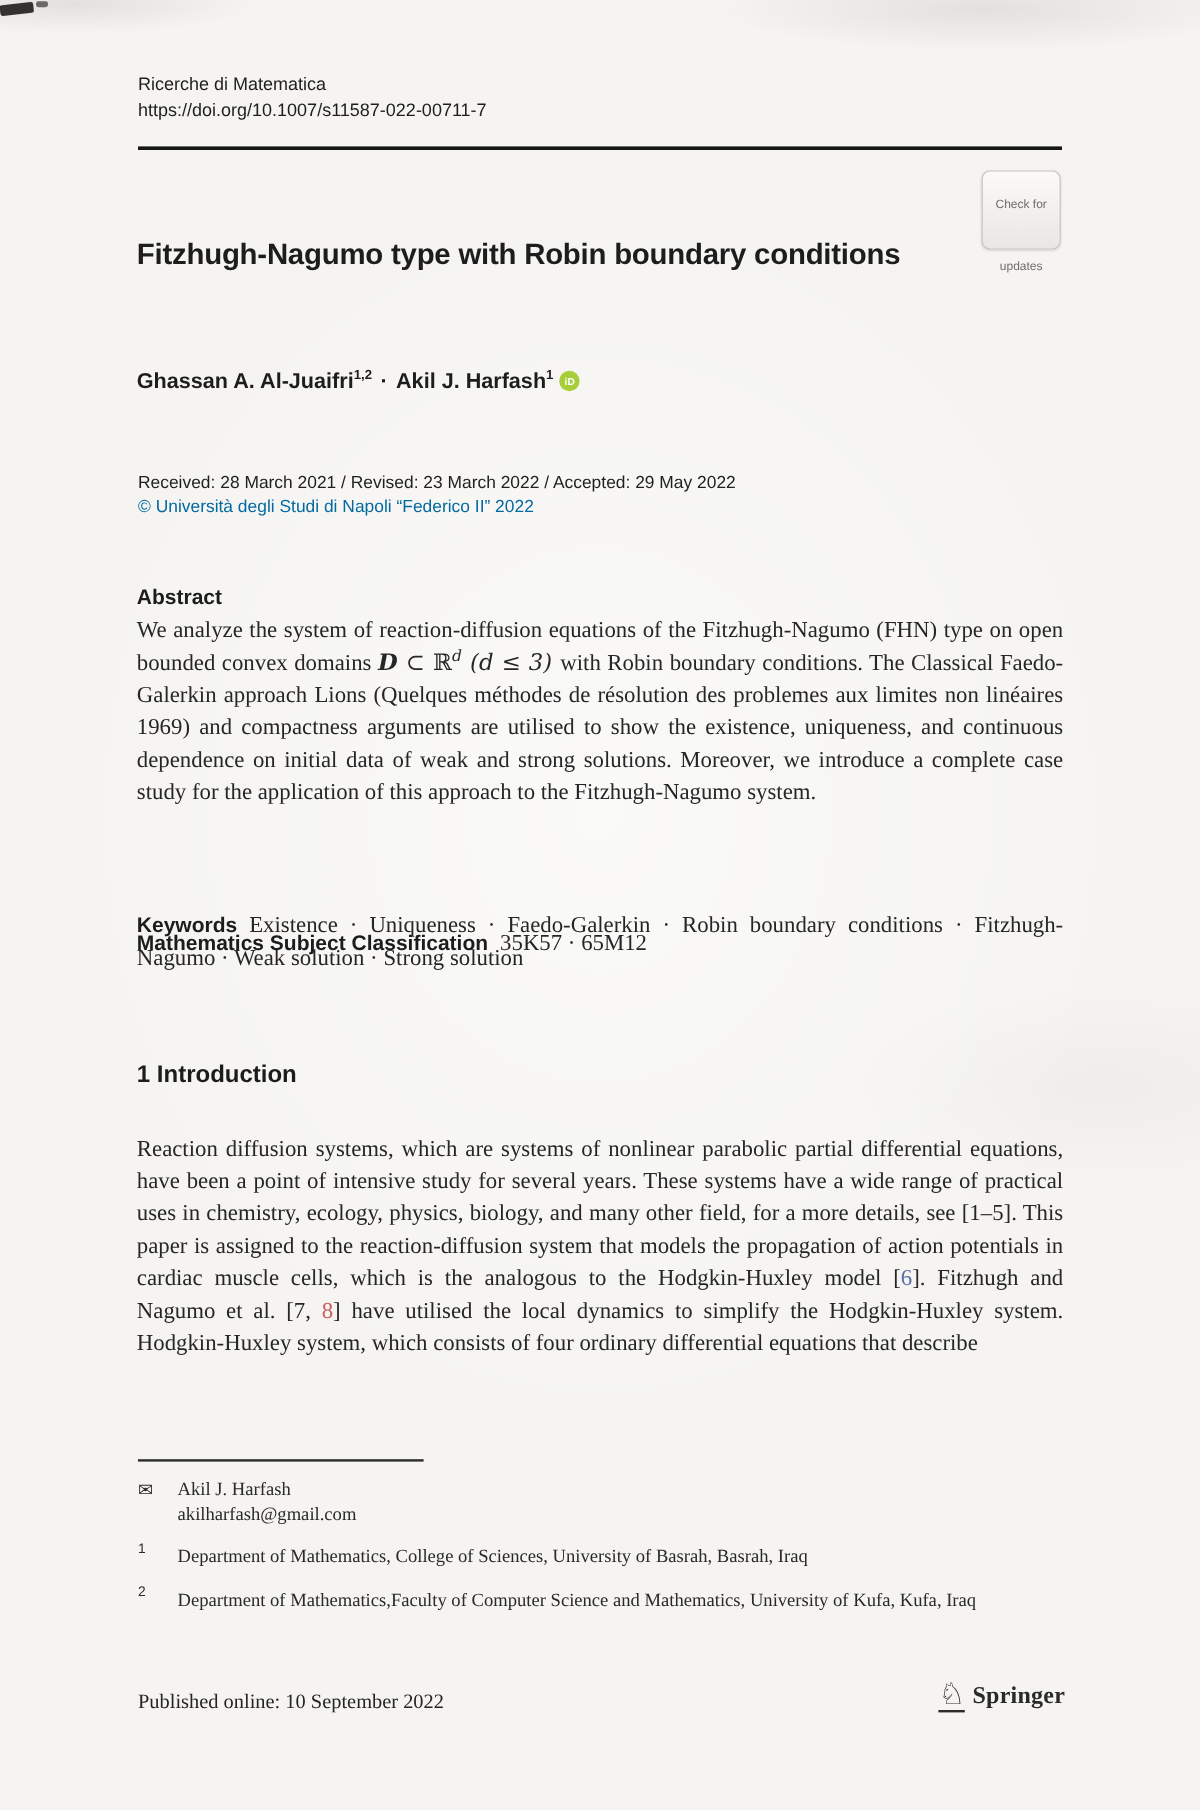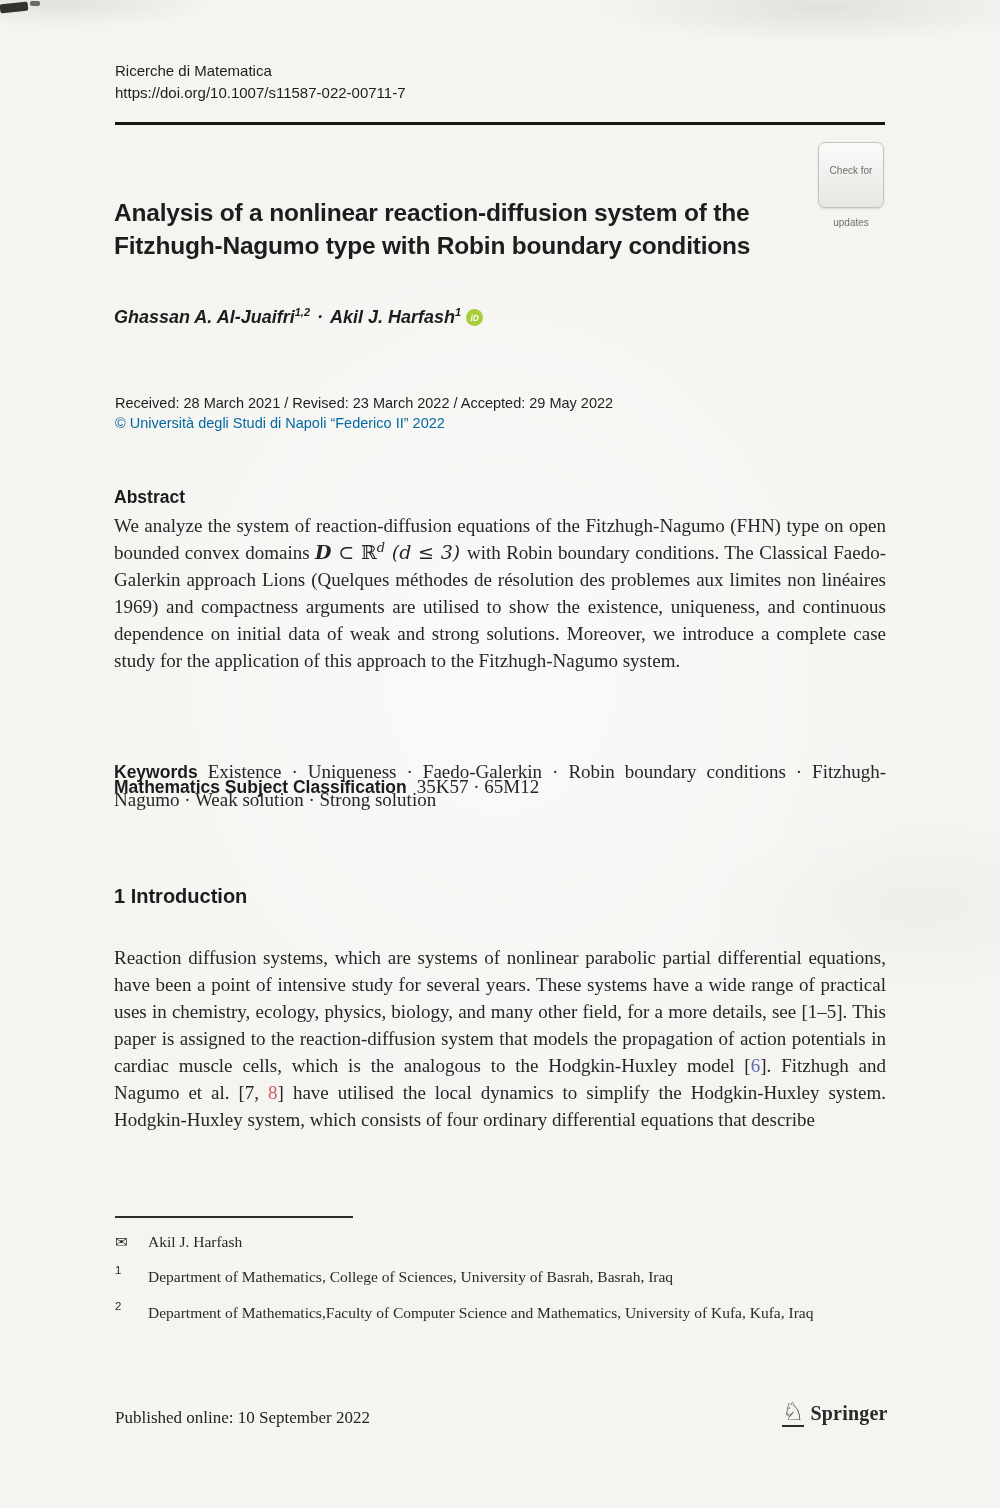--- a/index.html
+++ b/index.html
@@ -35,21 +35,21 @@
     box-shadow:0 1px 2px rgba(0,0,0,0.12);
     display:flex; flex-direction:column; align-items:center; justify-content:center;
     cursor:pointer;
     gap:41px;
   }
   .badge-circle { width:28px; height:28px; margin-bottom:1px; }
   .badge-text { font-family:"Liberation Sans",sans-serif; font-size:10px; line-height:11px; color:#6f6d6a; text-align:center; }
 
   
   .title { left:114px; top:196px; width:740px; font-family:"Liberation Sans",sans-serif; font-weight:bold; font-size:24.5px; line-height:33px; color:#1d1d1d; letter-spacing:-0.2px; }
-  .authors { left:114px; top:307px; font-family:"Liberation Sans",sans-serif; font-weight:bold; font-size:18px; color:#1d1d1d; display:flex; align-items:center;font-style:italic; }
+  .authors { left:114px; top:307px; font-family:"Liberation Sans",sans-serif; font-weight:bold; font-size:18px; color:#1d1d1d; display:flex; align-items:center; }
   .authors sup { font-size:11px; vertical-align:super; line-height:0; }
   .author-sep { margin:0 7px; }
   .orcid {
     width:17px; height:17px; border-radius:50%; background:#a6ce39; margin-left:5px;
     display:inline-flex; align-items:center; justify-content:center;
     color:#ffffff; font-size:8.5px; font-weight:bold; font-family:"Liberation Sans",sans-serif;
     cursor:pointer;
   }
 
   .history { left:115px; top:395px; font-family:Liberation Sans, sans-serif; font-size:14.5px; color:#1f1f1f;text-align:center; }
@@ -105,21 +105,20 @@
   <svg class="badge-circle" viewBox="0 0 24 24">
     <circle cx="12" cy="12" r="11" fill="#908e8b"></circle>
     <path d="M12 4.6c-2.8 0-4.5 2.1-4.5 4.8v3.2l-1.4 2.2h11.8l-1.4-2.2V9.4C16.5 6.7 14.8 4.6 12 4.6z" fill="#f3f2ef"></path>
     <circle cx="12" cy="17.2" r="1.6" fill="#f3f2ef"></circle>
   </svg>
   <div class="badge-text">Check for</div>
   <div class="badge-text">updates</div>
 </div>
 
 <div class="abs title">
-  <div>Analysis of a nonlinear reaction-diffusion system of the</div>
   <div>Fitzhugh-Nagumo type with Robin boundary conditions</div>
 </div>
 
 <div class="abs authors">
   <span><span>Ghassan A. Al-Juaifri</span><sup>1,2</sup></span>
   <span class="author-sep">·</span>
   <span><span>Akil J. Harfash</span><sup>1</sup></span>
   <span class="orcid">iD</span>
 </div>
 
@@ -135,20 +134,21 @@
 
 <div class="abs section-heading">1 Introduction</div>
 <div class="abs intro-body"><span>Reaction diffusion systems, which are systems of nonlinear parabolic partial differential equations, have been a point of intensive study for several years. These systems have a wide range of practical uses in chemistry, ecology, physics, biology, and many other field, for a more details, see [</span><span class="cite">1–5</span><span>]. This paper is assigned to the reaction-diffusion system that models the propagation of action potentials in cardiac muscle cells, which is the analogous to the Hodgkin-Huxley model [</span><span class="cite cite-blue">6</span><span>]. Fitzhugh and Nagumo et al. [</span><span class="cite">7</span><span>, </span><span class="cite cite-red">8</span><span>] have utilised the local dynamics to simplify the Hodgkin-Huxley system. Hodgkin-Huxley system, which consists of four ordinary differential equations that describe</span></div>
 
 <div class="abs fn-rule"></div>
 <div class="abs footnotes">
   <div class="fn-corr">
     <span class="envelope">✉</span>
     <span>Akil J. Harfash</span>
   </div>
+  <div class="fn-email">akilharfash@gmail.com</div>
   <div class="fn-aff">
     <span class="fn-aff-sup">1</span>
     <span class="fn-aff-text">Department of Mathematics, College of Sciences, University of Basrah, Basrah, Iraq</span>
   </div>
   <div class="fn-aff">
     <span class="fn-aff-sup">2</span>
     <span class="fn-aff-text">Department of Mathematics,Faculty of Computer Science and Mathematics, University of Kufa, Kufa, Iraq</span>
   </div>
 </div>
 

